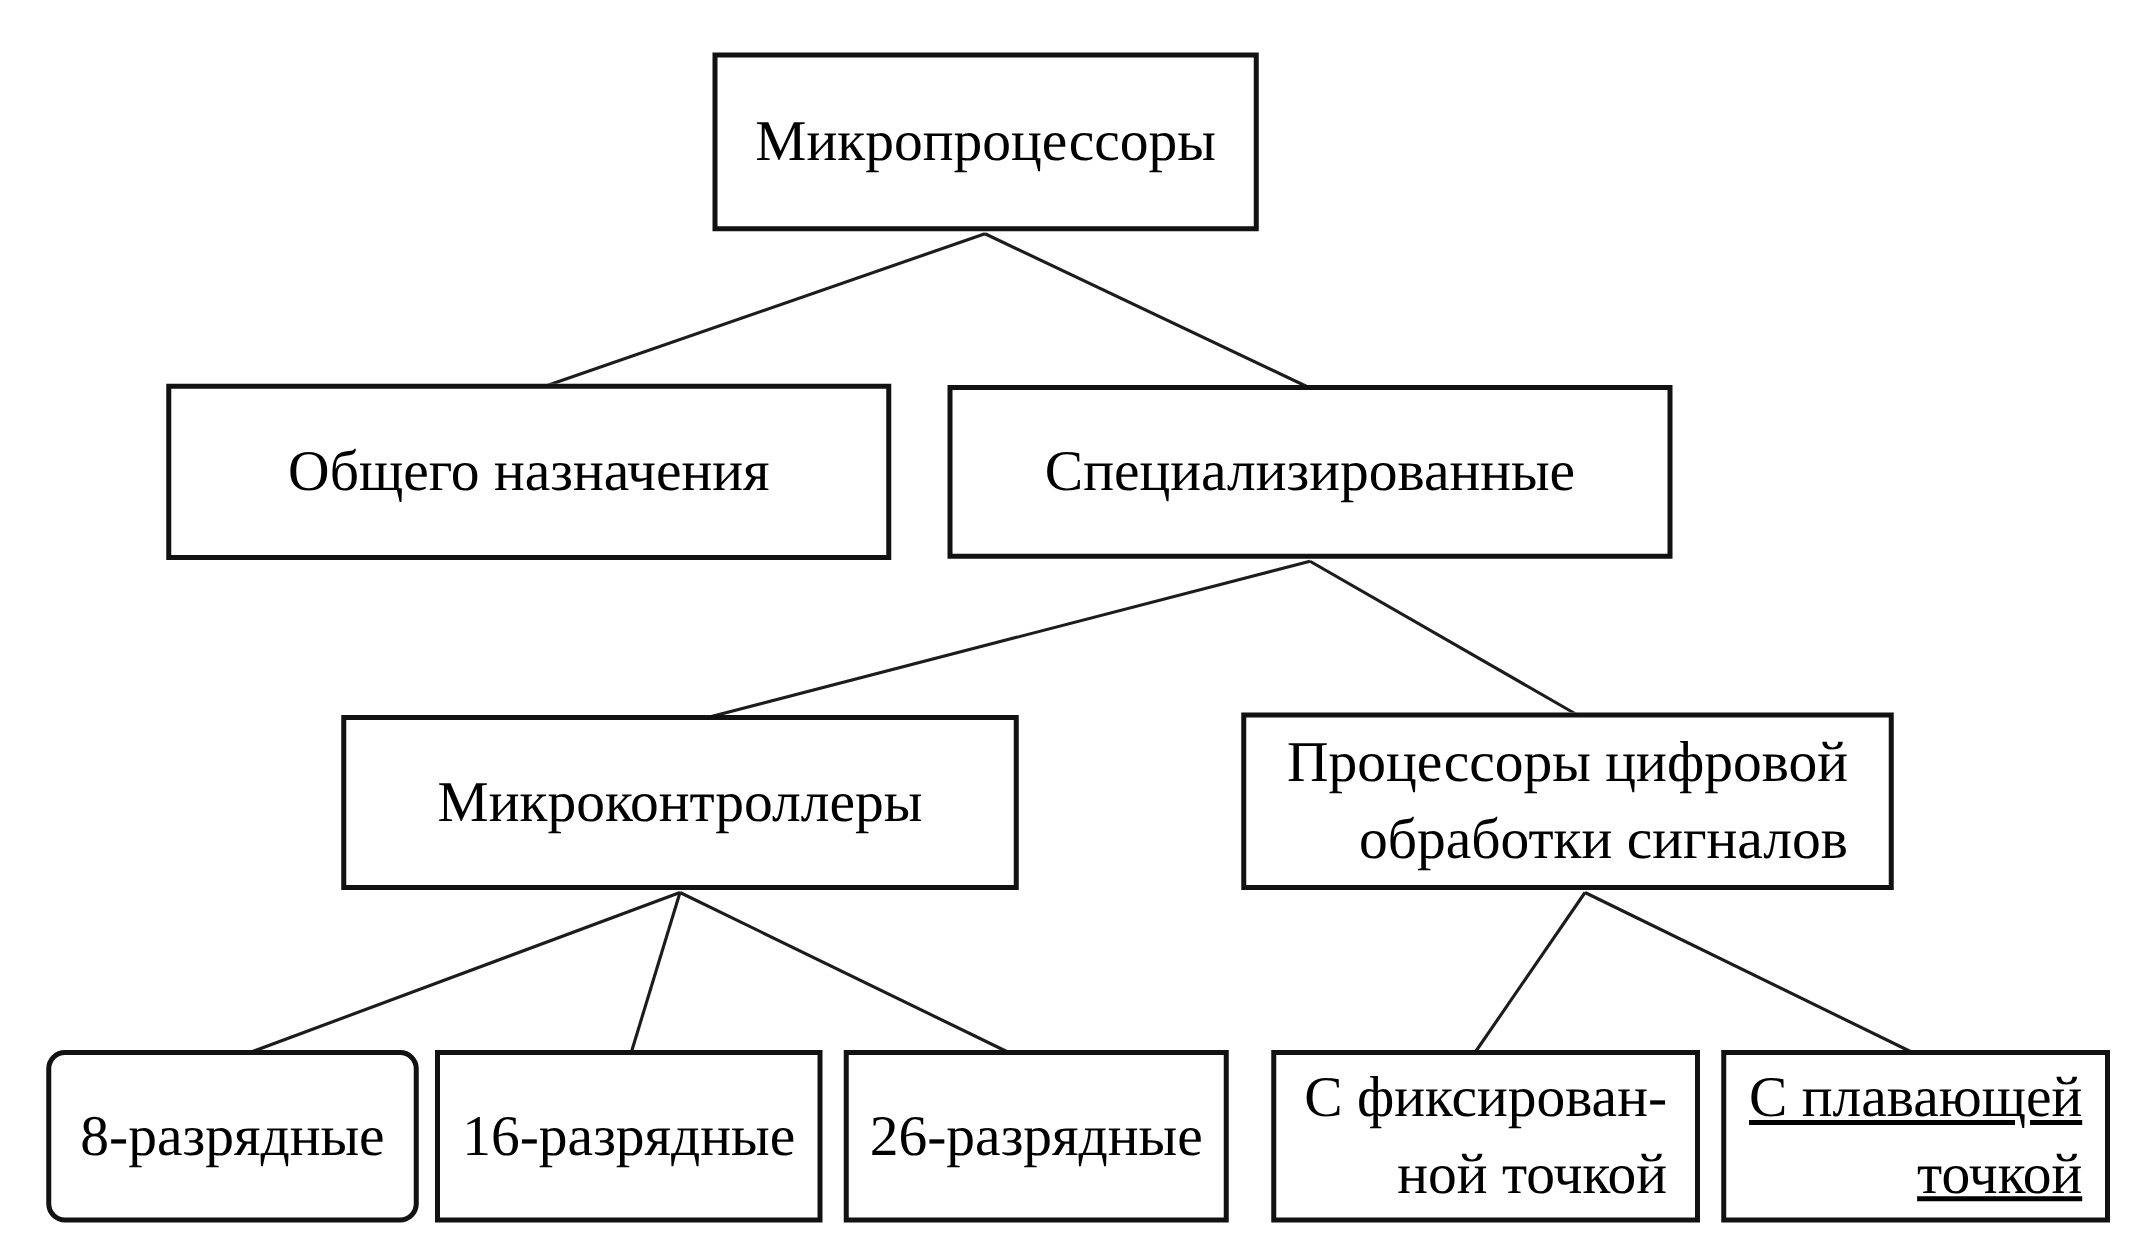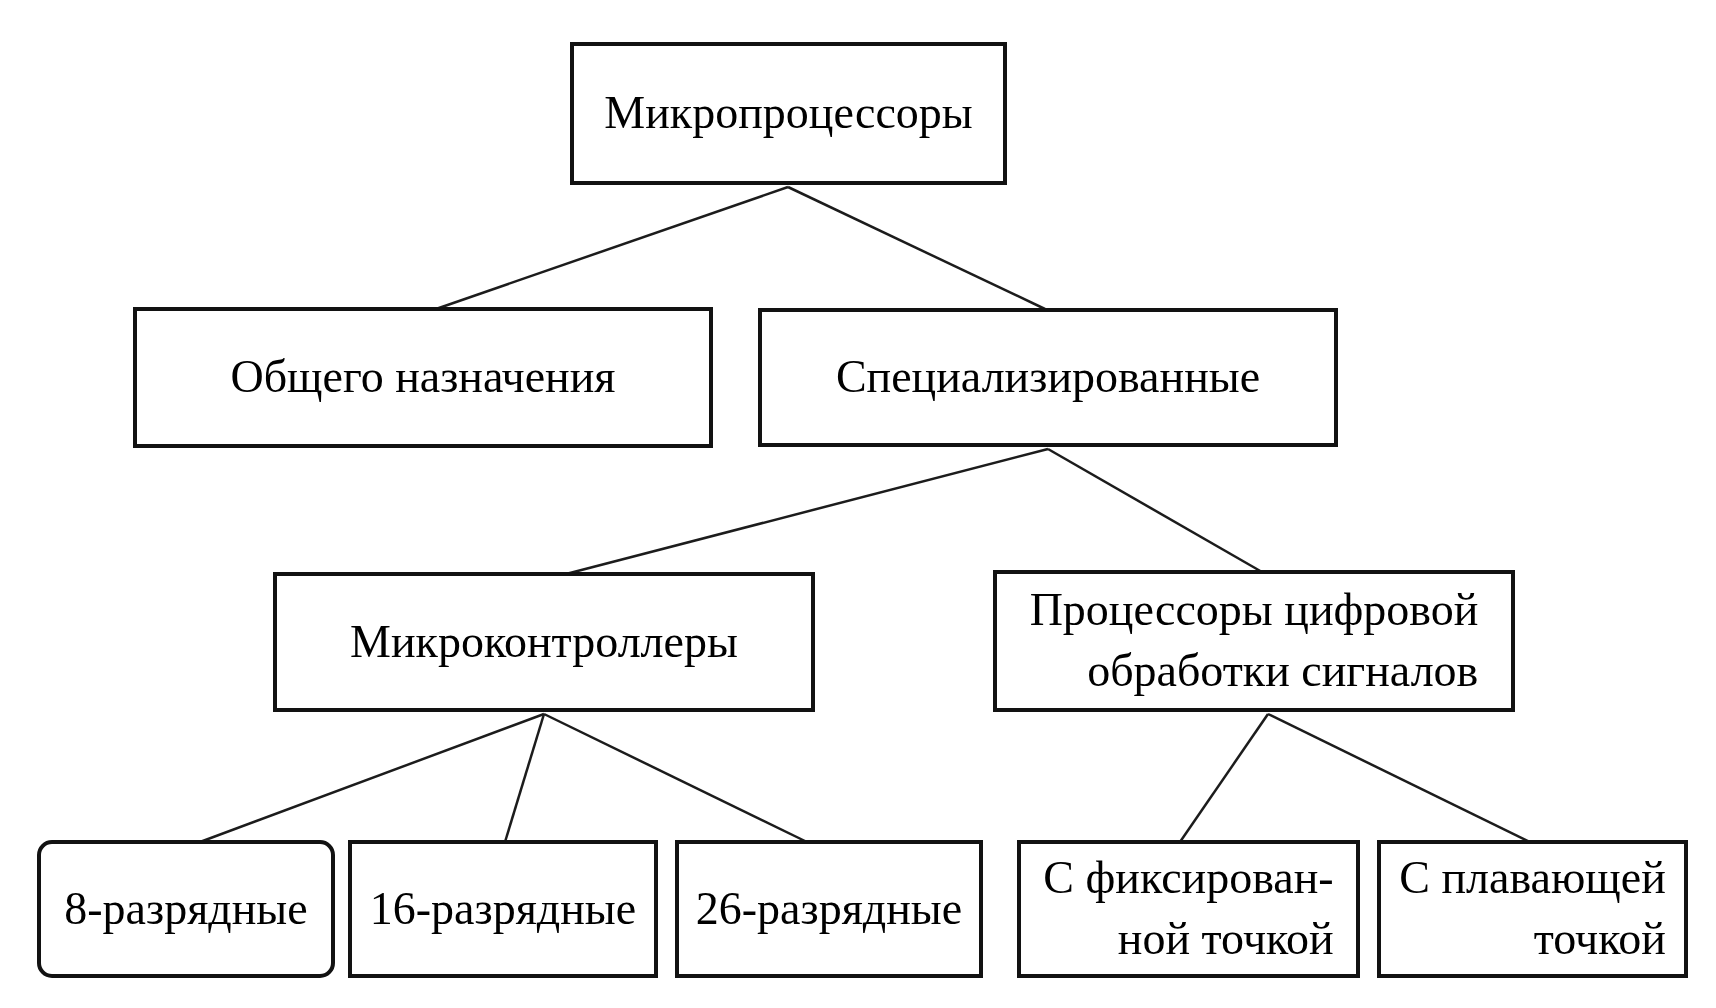--- a/index.html
+++ b/index.html
@@ -37,21 +37,21 @@
   
   #n-root        { left: 570px;  top: 42px;  width: 437px; height: 143px; }
   #n-general     { left: 133px;  top: 307px; width: 580px; height: 141px; }
   #n-specialized { left: 758px;  top: 308px; width: 580px; height: 139px; }
   #n-mcu         { left: 273px;  top: 572px; width: 542px; height: 140px; }
   #n-dsp         { left: 993px;  top: 570px; width: 522px; height: 142px; }
   #n-bit8        { left: 37px;   top: 840px; width: 298px; height: 138px; border-radius: 15px; }
   #n-bit16       { left: 348px;  top: 840px; width: 310px; height: 138px; }
   #n-bit32       { left: 675px;  top: 840px; width: 308px; height: 138px; }
   #n-fixed       { left: 1017px; top: 840px; width: 343px; height: 138px; }
-  #n-float       { left: 1377px; top: 840px; width: 311px; height: 138px; }
+  #n-float       { left: 1377px; top: 840px; width: 311px; height: 138px; text-decoration: underline; }
 </style>
 </head>
 <body>
 
 <div class="canvas">
 
   <svg class="edges" viewBox="0 0 1716 1008" xmlns="http://www.w3.org/2000/svg">
     <line x1="788" y1="187" x2="436" y2="309"></line>
     <line x1="788" y1="187" x2="1045" y2="309"></line>
     <line x1="1048" y1="449" x2="566" y2="574"></line>

